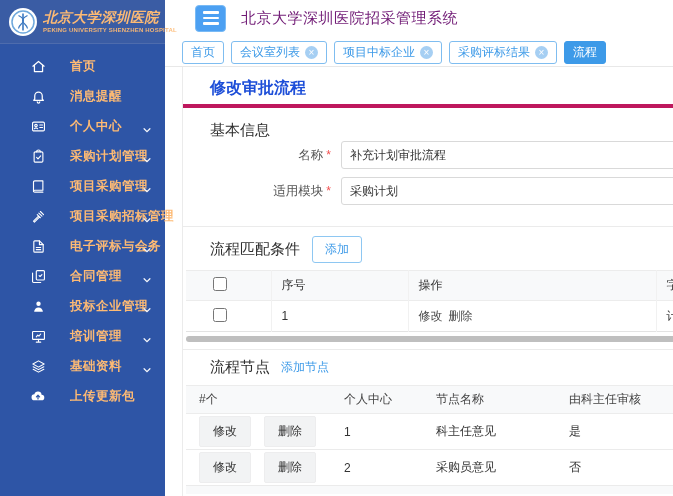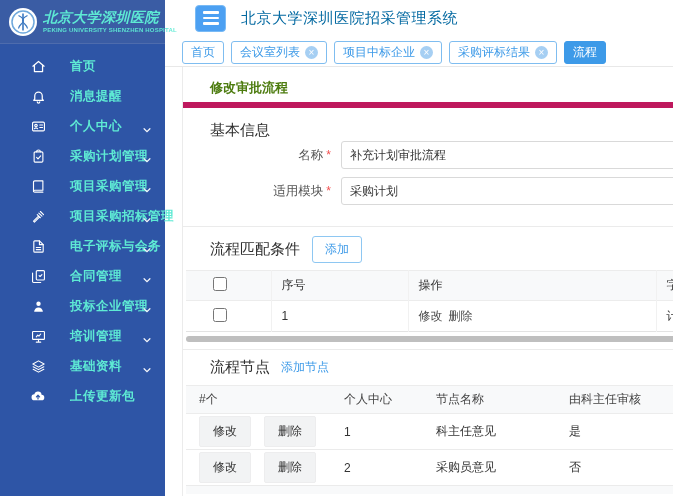--- a/index.html
+++ b/index.html
@@ -1,47 +1,47 @@
 <!DOCTYPE html>
 <html><head>
 <meta charset="utf-8">
 <style>
   * { margin:0; padding:0; box-sizing:border-box; }
   html,body { font-family:"Liberation Sans","DejaVu Sans",sans-serif; }
   #app { width:673px; height:496px; overflow:hidden; display:flex; background:#fff; position:relative; }
 
   
-  .sidebar { width:165px; min-width:165px; height:496px; background:#2E55A6; color:#5eead4; }
+  .sidebar { width:165px; min-width:165px; height:496px; background:#2E55A6; color:#fdba74; }
   .logo-strip { height:44px; background:#3A5CA4; display:flex; align-items:center; padding:0 0 0 8px; border-bottom:1px solid rgba(255,255,255,.10); }
   .logo-emblem { width:30px; height:30px; flex:none; }
   .logo-txt { margin-left:5px; line-height:1; }
   .logo-cn { font-size:14px; font-weight:bold; font-style:italic; letter-spacing:.5px; white-space:nowrap; }
   .logo-en { font-size:6px; margin-top:3px; letter-spacing:.2px; white-space:nowrap; opacity:.95; font-weight:bold; }
   .menu { padding-top:7px; }
   .mi { height:30px; display:flex; align-items:center; padding:0 12px 0 30px; position:relative; cursor:pointer; }
   .mi-ic { width:16px; height:16px; display:flex; align-items:center; justify-content:center; flex:none; }
   .mi-lb { font-size:12.5px; font-weight:bold; margin-left:24px; white-space:nowrap; letter-spacing:.5px; }
   .mi-ch { position:absolute; right:13px; top:10px; opacity:.95; }
 
   
   .main { flex:1; display:flex; flex-direction:column; min-width:0; }
   .topbar { height:36px; display:flex; align-items:center; padding-left:30px; background:#fff; }
   .burger { width:31px; height:27px; background:#4CA0F2; border:1px solid #79BAF5; border-radius:4px; display:flex; flex-direction:column; justify-content:center; align-items:center; gap:3px; cursor:pointer; }
   .burger i { display:block; width:16px; height:2.5px; background:#fff; border-radius:1px; }
-  .app-title { margin-left:15px; font-size:15px; color:#0369a1; letter-spacing:.5px; }
+  .app-title { margin-left:15px; font-size:15px; color:#701a75; letter-spacing:.5px; }
 
   .tabbar { height:31px; display:flex; align-items:center; gap:7px; padding:2px 0 0 17px; border-bottom:1px solid #E8E8E8; background:#fff; }
   .tab { height:23px; display:flex; align-items:center; padding:0 8px; border:1px solid #7FBDF0; border-radius:3px; color:#3D9AE8; font-size:12px; background:#fff; cursor:pointer; white-space:nowrap; }
   .tab .tab-x { width:13px; height:13px; border-radius:50%; background:#A6CFF3; color:#fff; font-size:10px; line-height:13px; text-align:center; margin-left:5px; cursor:pointer; }
   .tab .tab-x::before { content:"\00d7"; }
   .tab.active { background:#3D9AE8; border-color:#3D9AE8; color:#fff; }
 
   
   .card { flex:1; margin-left:17px; border-left:1px solid #EBEBEB; overflow:hidden; position:relative; background:#fff; }
-  .page-title-row { height:41px; line-height:41px; padding-left:27px; font-size:13px; font-weight:600; color:#4d7c0f; border-bottom:6px solid #be185d; }
+  .page-title-row { height:41px; line-height:41px; padding-left:27px; font-size:16px; font-weight:600; color:#1d4ed8; border-bottom:4px solid #be185d; }
   .sec-h { font-size:15px; font-weight:400; color:#2f2f2f; }
   .sec-basic { padding:13px 0 0 27px; }
   .form { margin-top:1px; }
   .form-row { display:flex; align-items:center; margin:0 -6px 8px -27px; }
   .form-label { width:148px; text-align:right; font-size:12.5px; color:#555; flex:none; }
   .req { color:#F25050; margin-left:3px; font-size:12px; }
   .form-input { flex:1; height:28px; border:1px solid #D9D9D9; border-radius:3px; margin-left:10px; padding:0 8px; font-size:12px; color:#333; font-family:inherit; outline:none; }
   .divider { border-top:1px solid #EBEBEB; margin-top:21px; }
   .sec-head-row { display:flex; align-items:center; padding:9px 0 0 27px; height:35px; }
   .btn-add { margin-left:12px; padding:4px 12px; font-size:12px; color:#3D9AE8; background:#fff; border:1px solid #8EC7F2; border-radius:3px; cursor:pointer; font-family:inherit; }

